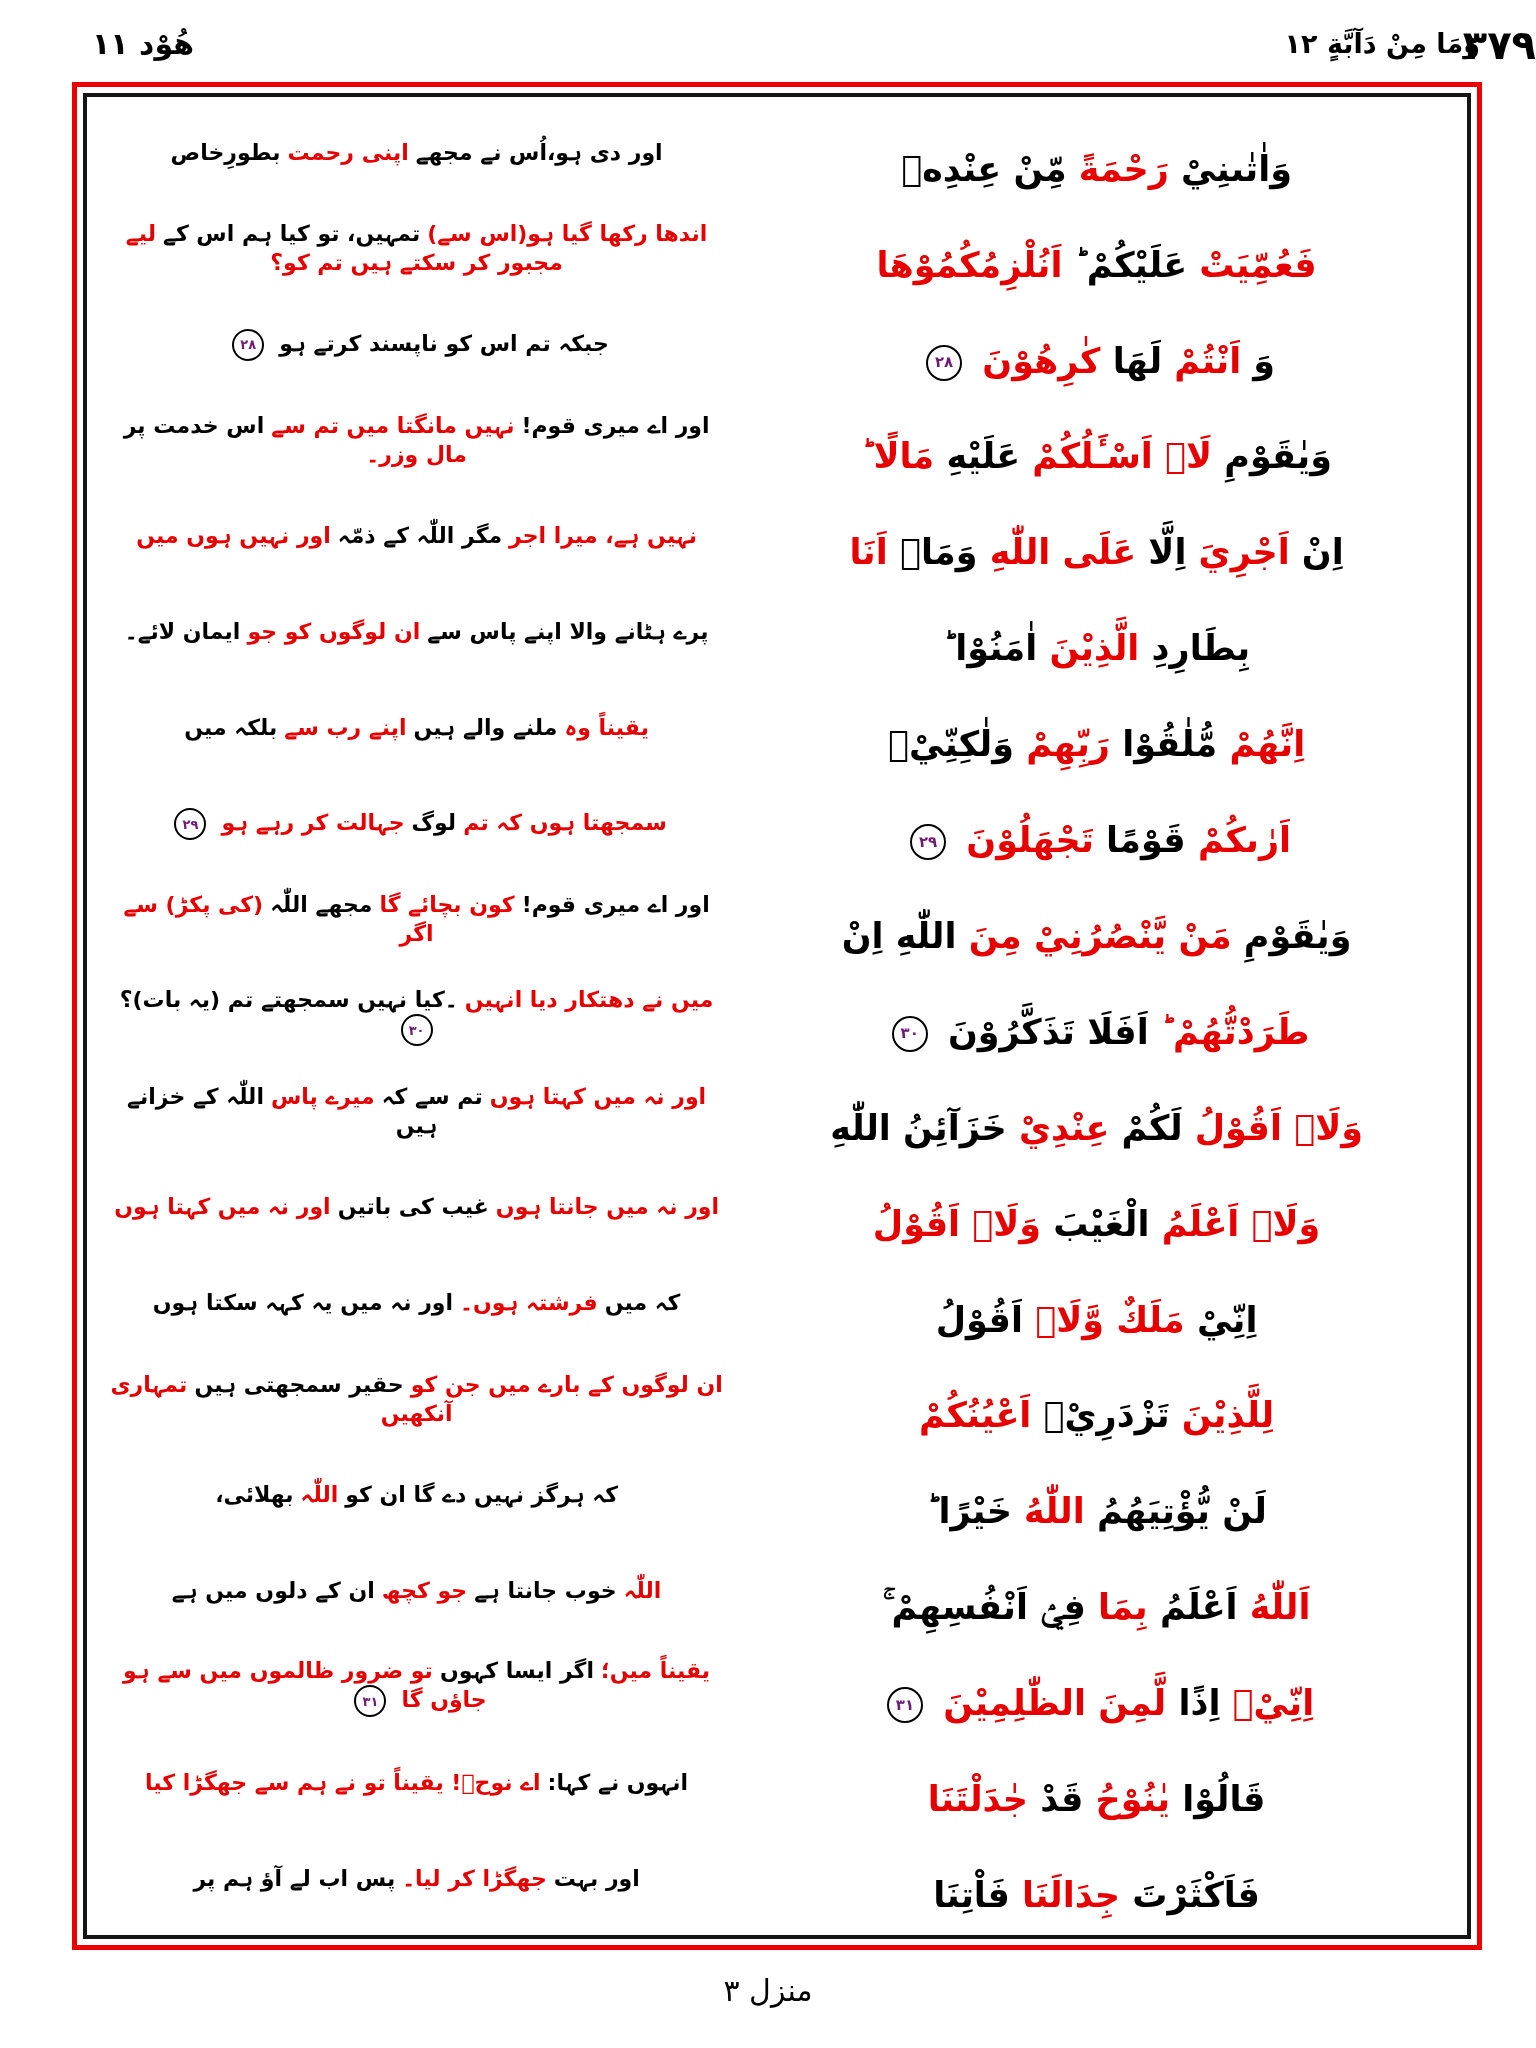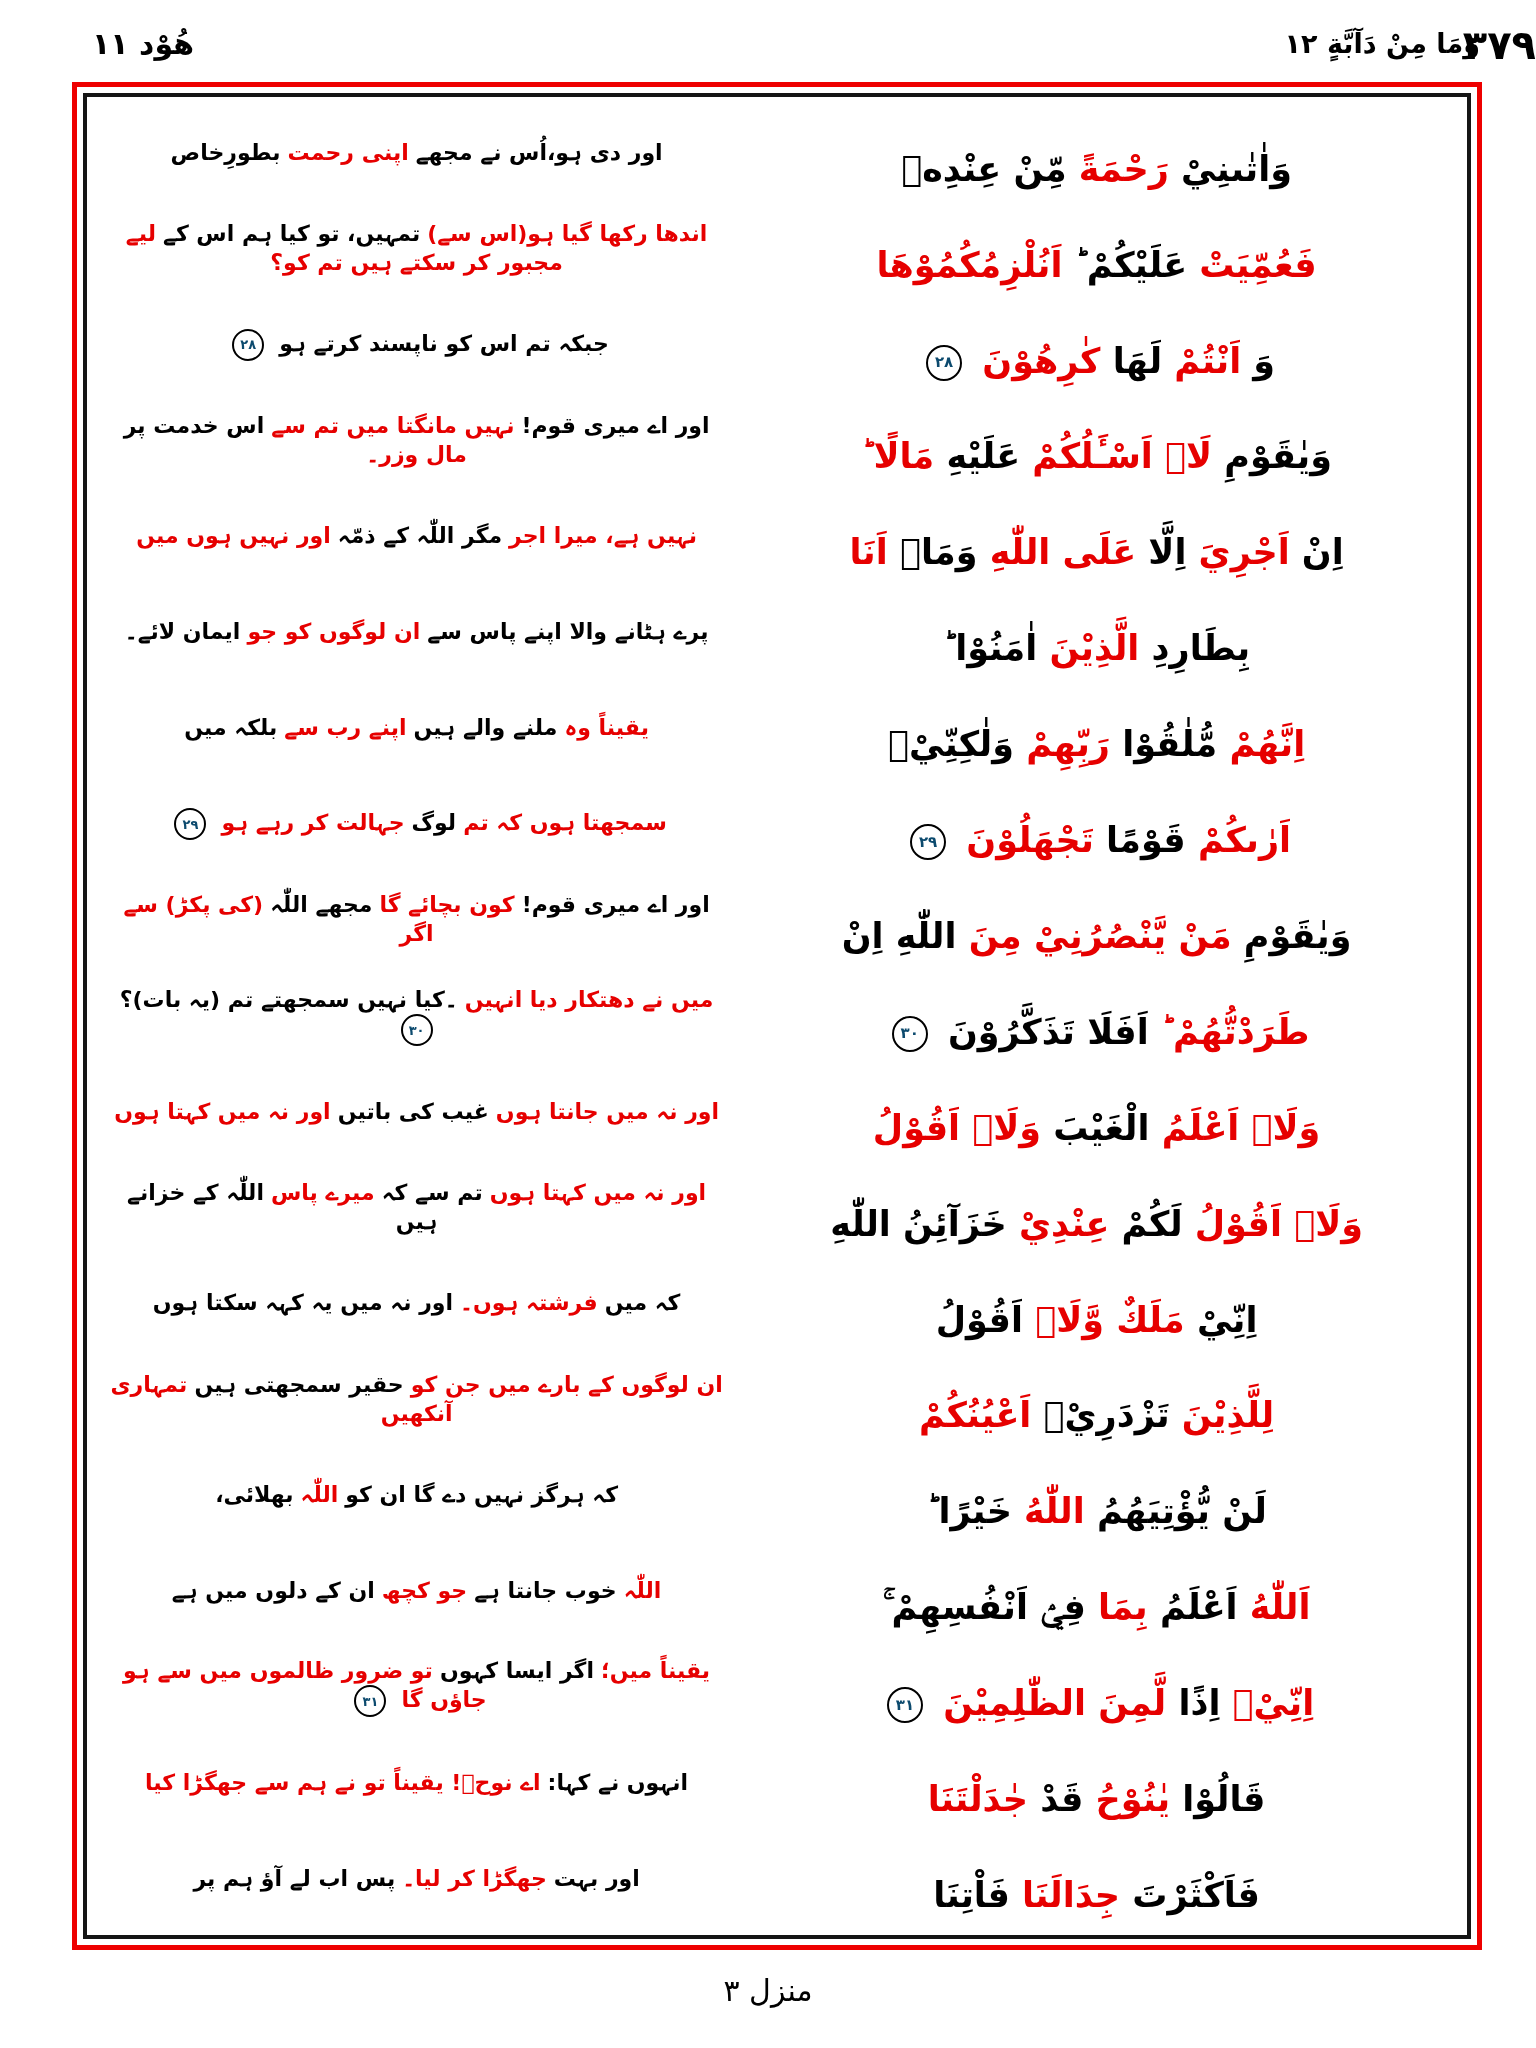--- a/index.html
+++ b/index.html
@@ -34,21 +34,21 @@
   .arabic-cell{
     width:53%;direction:rtl;text-align:center;font-size:35px;font-weight:bold;
     line-height:1.15;padding:0 14px;box-sizing:border-box;margin-top:32px;
   }
   .seg-k{color:#000000;}
   .seg-r{color:#e60000;}
   .urdu-cell .seg-k,.urdu-cell .seg-r{font-weight:bold;}
   .verse-badge{
     display:inline-flex;align-items:center;justify-content:center;
     width:32px;height:32px;border:2.5px solid #000;border-radius:50%;
-    font-size:15px;font-weight:bold;color:#0c4a6e;margin:0 8px;vertical-align:middle;
+    font-size:15px;font-weight:bold;color:#701a75;margin:0 8px;vertical-align:middle;
     background:#fff;line-height:1;
   }
   .urdu-cell .verse-badge{width:28px;height:28px;font-size:13px;}
   
   .page-footer{
     position:absolute;left:0;bottom:40px;width:1536px;text-align:center;
     font-size:30px;font-weight:normal;direction:rtl;
   }
 </style>
 </head>
@@ -97,26 +97,26 @@
         </div>
         <div class="row">
           <div class="urdu-cell"><span class="s seg-k">اور اے میری قوم!</span> <span class="s seg-r">کون بچائے گا</span> <span class="s seg-k">مجھے اللّٰہ</span> <span class="s seg-r">(کی پکڑ) سے اگر</span></div>
           <div class="arabic-cell"><span class="s seg-k">وَيٰقَوْمِ</span> <span class="s seg-r">مَنْ يَّنْصُرُنِيْ مِنَ</span> <span class="s seg-k">اللّٰهِ اِنْ</span></div>
         </div>
         <div class="row">
           <div class="urdu-cell"><span class="s seg-r">میں نے دھتکار دیا انہیں</span> <span class="s seg-k">۔کیا نہیں سمجھتے تم (یہ بات)؟</span> <span class="verse-badge">۳۰</span></div>
           <div class="arabic-cell"><span class="s seg-r">طَرَدْتُّهُمْ ؕ</span> <span class="s seg-k">اَفَلَا تَذَكَّرُوْنَ</span> <span class="verse-badge">۳۰</span></div>
         </div>
         <div class="row">
+          <div class="urdu-cell"><span class="s seg-r">اور نہ میں کہتا ہوں</span> <span class="s seg-k">تم سے کہ</span> <span class="s seg-r">میرے پاس</span> <span class="s seg-k">اللّٰہ کے خزانے ہیں</span></div>
+          <div class="arabic-cell"><span class="s seg-r">وَلَاۤ اَقُوْلُ</span> <span class="s seg-k">لَكُمْ</span> <span class="s seg-r">عِنْدِيْ</span> <span class="s seg-k">خَزَآئِنُ اللّٰهِ</span></div>
+        </div>
+        <div class="row">
           <div class="urdu-cell"><span class="s seg-r">اور نہ میں جانتا ہوں</span> <span class="s seg-k">غیب کی باتیں</span> <span class="s seg-r">اور نہ میں کہتا ہوں</span></div>
           <div class="arabic-cell"><span class="s seg-r">وَلَاۤ اَعْلَمُ</span> <span class="s seg-k">الْغَيْبَ</span> <span class="s seg-r">وَلَاۤ اَقُوْلُ</span></div>
-        </div>
-        <div class="row">
-          <div class="urdu-cell"><span class="s seg-r">اور نہ میں کہتا ہوں</span> <span class="s seg-k">تم سے کہ</span> <span class="s seg-r">میرے پاس</span> <span class="s seg-k">اللّٰہ کے خزانے ہیں</span></div>
-          <div class="arabic-cell"><span class="s seg-r">وَلَاۤ اَقُوْلُ</span> <span class="s seg-k">لَكُمْ</span> <span class="s seg-r">عِنْدِيْ</span> <span class="s seg-k">خَزَآئِنُ اللّٰهِ</span></div>
         </div>
         <div class="row">
           <div class="urdu-cell"><span class="s seg-k">کہ میں</span> <span class="s seg-r">فرشتہ ہوں۔</span> <span class="s seg-k">اور نہ میں یہ کہہ سکتا ہوں</span></div>
           <div class="arabic-cell"><span class="s seg-k">اِنِّيْ</span> <span class="s seg-r">مَلَكٌ وَّلَاۤ</span> <span class="s seg-k">اَقُوْلُ</span></div>
         </div>
         <div class="row">
           <div class="urdu-cell"><span class="s seg-r">ان لوگوں کے بارے میں جن کو</span> <span class="s seg-k">حقیر سمجھتی ہیں</span> <span class="s seg-r">تمہاری آنکھیں</span></div>
           <div class="arabic-cell"><span class="s seg-r">لِلَّذِيْنَ</span> <span class="s seg-k">تَزْدَرِيْۤ</span> <span class="s seg-r">اَعْيُنُكُمْ</span></div>
         </div>
         <div class="row">

